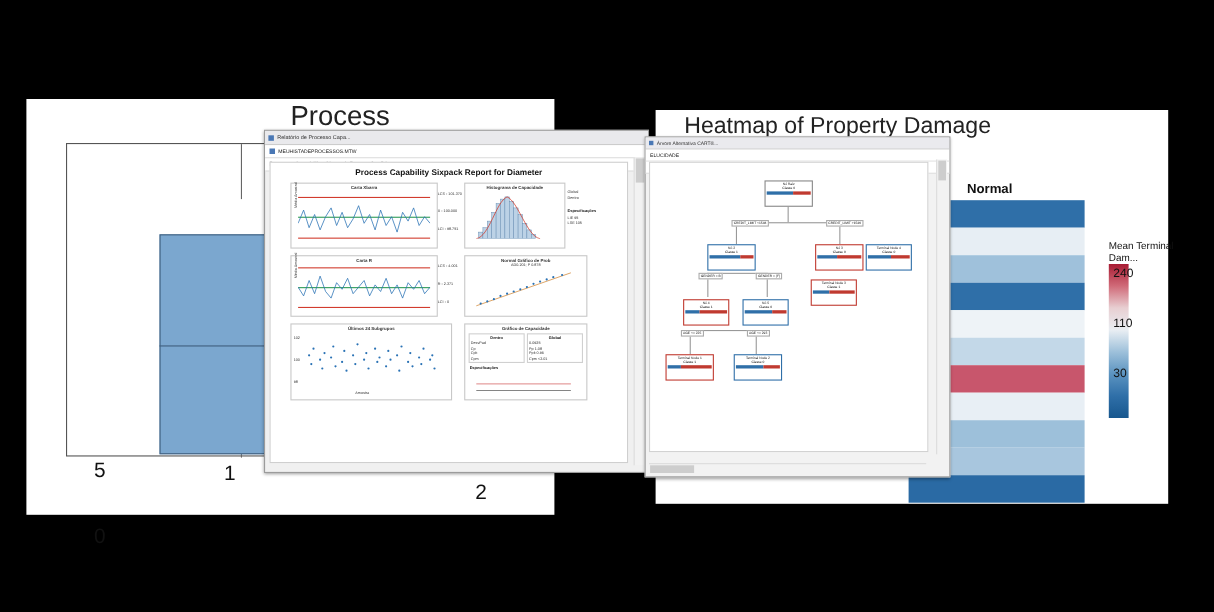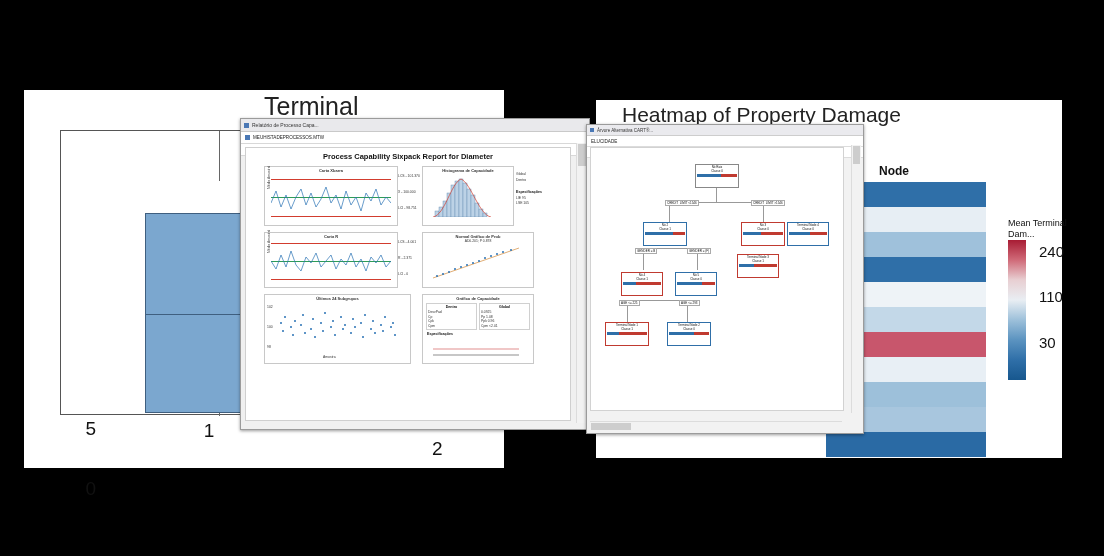--- a/index.html
+++ b/index.html
@@ -20,21 +20,21 @@
 
   
   #heatmap{left:596px;top:100px;width:466px;height:358px;}
   #heatmap .title{position:absolute;left:26px;top:3px;font-size:21px;color:#222;}
   #heatmap .collabel{position:absolute;font-size:12px;font-weight:bold;color:#111;}
   #heatmap .cells{position:absolute;left:230px;top:60px;width:160px;}
   #heatmap .cell{height:25px;width:160px;}
   #heatmap .legend-title{position:absolute;left:412px;top:118px;font-size:9px;color:#111;line-height:11px;width:60px;}
   #heatmap .legend-bar{position:absolute;left:412px;top:140px;width:18px;height:140px;
      background:linear-gradient(to bottom,#a81c34,#d06a78,#e8cfd2,#e9eef3,#9dc0da,#5b93c0,#2f6fa8,#17578e);}
-  #heatmap .legend-tick{position:absolute;left:443px;font-size:15px;color:#111;}
+  #heatmap .legend-tick{position:absolute;left:416px;font-size:11px;color:#111;}
 
   
   #minitab{left:240px;top:118px;width:348px;height:310px;background:#f0f0f0;
      border:1px solid #9b9b9b;box-shadow:0 1px 3px rgba(0,0,0,.4);}
   #minitab .titlebar{height:12px;background:#e9e9ec;border-bottom:1px solid #c9c9c9;
      display:flex;align-items:center;padding:0 3px;font-size:5px;color:#333;gap:3px;}
   #minitab .sq{width:5px;height:5px;background:#4a78b5;}
   #minitab .subbar{height:11px;background:#fff;border-bottom:1px solid #d8d8d8;
      display:flex;align-items:center;padding:0 4px;font-size:5.5px;font-weight:bold;color:#222;}
   #minitab .canvas{position:absolute;left:4px;top:28px;width:324px;height:272px;background:#fff;
@@ -68,42 +68,42 @@
   .node.blue{border-color:#2f6fa8;}
   .node .bar{height:3px;display:flex;margin:1px 1px 0 1px;}
   .node .bar i{display:block;height:3px;}
   .splitlab{position:absolute;font-size:3px;background:#fff;border:1px solid #aaa;color:#111;padding:0 1px;}
   .connector{position:absolute;background:#999;}
 </style>
 </head>
 <body>
 
 <div class="panel" id="boxplot">
-  <div class="title">Terminal</div>
+  <div class="title">Process</div>
 
   <div class="ylab" style="top:148px">20</div>
   <div class="ylab" style="top:208px">15</div>
   <div class="ylab" style="top:268px">10</div>
   <div class="ylab" style="top:328px">5</div>
   <div class="ylab" style="top:388px">0</div>
 
   <div class="plotbox">
     <div class="whisker" style="left:158px;top:0px;height:50px;"></div>
     <div class="whisker" style="left:158px;top:252px;height:33px;"></div>
     <div class="box" style="left:84px;top:82px;width:148px;height:198px;"></div>
     <div class="median" style="left:84px;top:183px;width:148px;"></div>
   </div>
 
   <div class="xlab" style="left:165px">1</div>
   <div style="position:absolute;left:408px;top:348px;font-size:19px;color:#111;">2</div>
 </div>
 
 <div class="panel" id="heatmap">
   <div class="title">Heatmap of Property Damage</div>
-  <div class="collabel" style="left:283px;top:64px;">Node</div>
+  <div class="collabel" style="left:283px;top:64px;">Normal</div>
 
   <div class="cells" style="top:82px">
     <div class="cell" style="background:#2f6fa8"></div>
     <div class="cell" style="background:#e7eef4"></div>
     <div class="cell" style="background:#9fc1db"></div>
     <div class="cell" style="background:#2f6fa8"></div>
     <div class="cell" style="background:#eef3f7"></div>
     <div class="cell" style="background:#c3d8e8"></div>
     <div class="cell" style="background:#c8566c"></div>
     <div class="cell" style="background:#e8eff5"></div>

